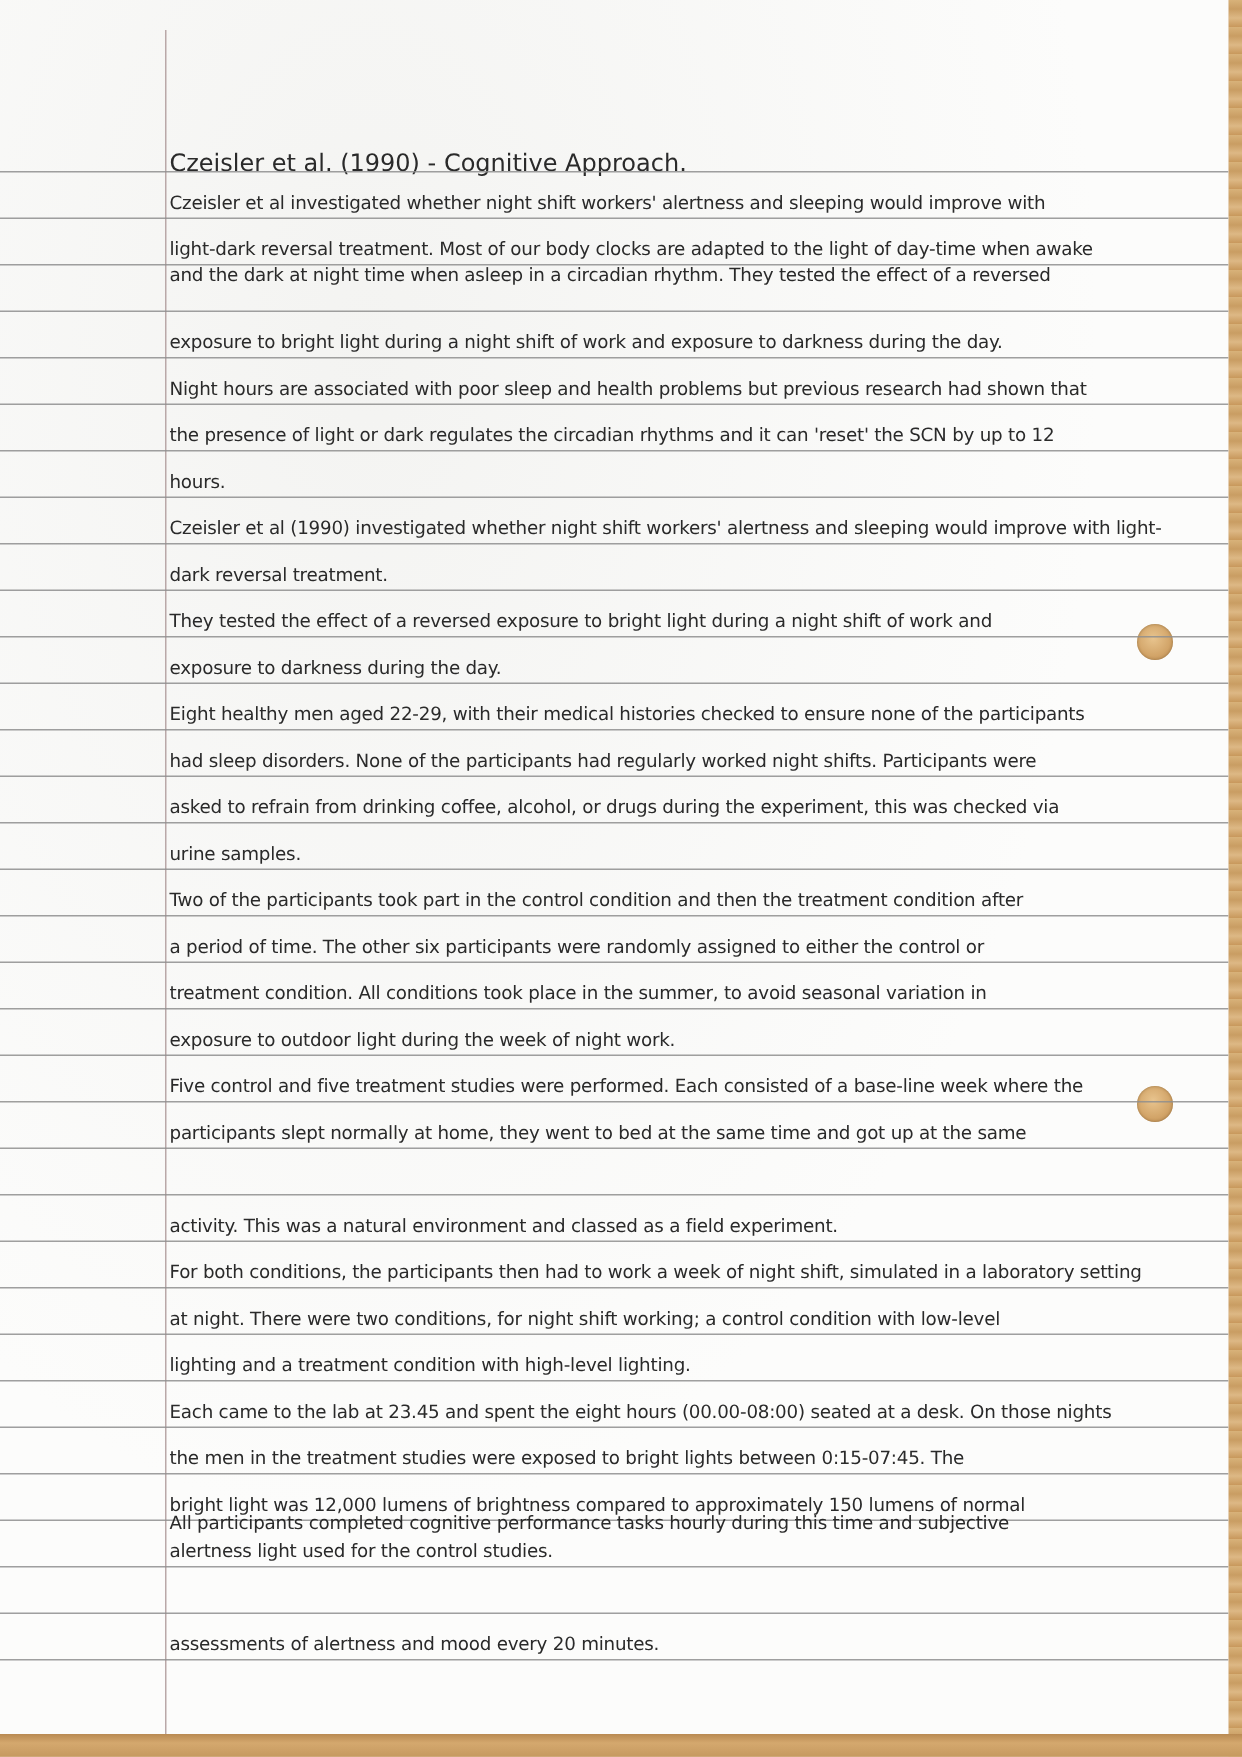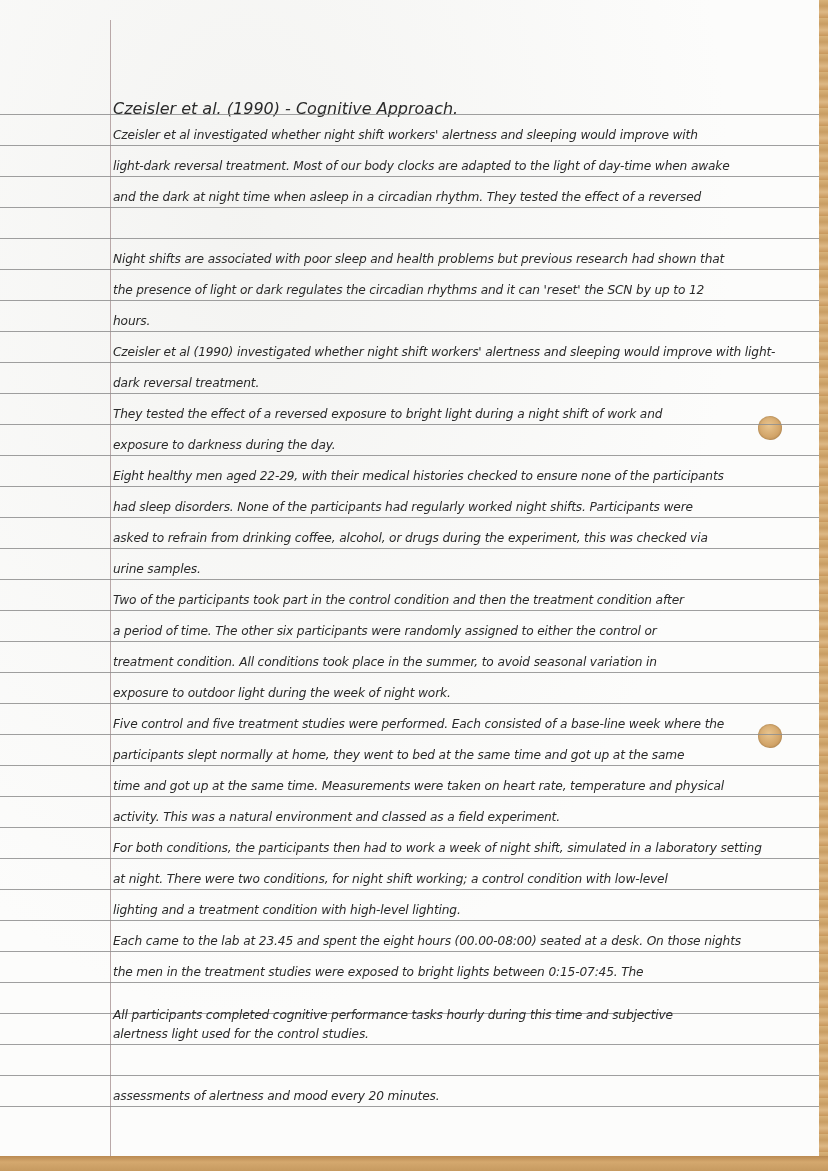--- a/index.html
+++ b/index.html
@@ -25,21 +25,21 @@
       position: absolute; left: 110px; top: 20px; width: 1px; height: 1138px; background: #b9a8a8;
     }
     .hole {
       position: absolute; width: 24px; height: 24px; border-radius: 50%;
       background: radial-gradient(circle at 45% 40%, #e8c48e 0%, #d2a468 60%, #b88850 100%);
       box-shadow: inset 0 0 2px rgba(90,60,20,0.5);
     }
     .line-text {
       position: absolute; left: 113px; height: 24px; white-space: nowrap;
       font-family: "DejaVu Sans", sans-serif; font-size: 12.2px; color: #2a2a2a;
-      font-style: italic; letter-spacing: -0.15px; line-height: 24px;
+      letter-spacing: -0.15px; line-height: 24px;
     }
     .title {
       font-size: 16px; letter-spacing: 0px;
     }
   </style>
 </head>
 <body>
 
 <div class="wood-right"></div>
 <div class="page" id="page">
@@ -77,42 +77,43 @@
     <div class="rule" style="top: 889px;"></div>
     <div class="rule" style="top: 920px;"></div>
     <div class="rule" style="top: 951px;"></div>
     <div class="rule" style="top: 982px;"></div>
     <div class="rule" style="top: 1013px;"></div>
     <div class="rule" style="top: 1044px;"></div>
     <div class="rule" style="top: 1075px;"></div>
     <div class="rule" style="top: 1106px;"></div>
     <div class="line-text" style="top: 123px;">Czeisler et al investigated whether night shift workers' alertness and sleeping would improve with</div>
     <div class="line-text" style="top: 154px;">light-dark reversal treatment. Most of our body clocks are adapted to the light of day-time when awake</div>
-    <div class="line-text" style="top: 185px; text-align: right;">and the dark at night time when asleep in a circadian rhythm. They tested the effect of a reversed</div>
-    <div class="line-text" style="top: 247px;">Night shifts are associated with poor sleep and health problems but previous research had shown that</div>
+    <div class="line-text" style="top: 171px; text-align: right;">and the dark at night time when asleep in a circadian rhythm. They tested the effect of a reversed</div>
+    <div class="line-text" style="top: 216px;">exposure to bright light during a night shift of work and exposure to darkness during the day.</div>
+    <div class="line-text" style="top: 247px;">Night hours are associated with poor sleep and health problems but previous research had shown that</div>
     <div class="line-text" style="top: 278px;">the presence of light or dark regulates the circadian rhythms and it can 'reset' the SCN by up to 12</div>
     <div class="line-text" style="top: 309px; text-align: right;">hours.</div>
     <div class="line-text" style="top: 340px;">Czeisler et al (1990) investigated whether night shift workers' alertness and sleeping would improve with light-</div>
     <div class="line-text" style="top: 371px;">dark reversal treatment.</div>
     <div class="line-text" style="top: 402px;">They tested the effect of a reversed exposure to bright light during a night shift of work and</div>
     <div class="line-text" style="top: 433px;">exposure to darkness during the day.</div>
     <div class="line-text" style="top: 464px;">Eight healthy men aged 22-29, with their medical histories checked to ensure none of the participants</div>
     <div class="line-text" style="top: 495px;">had sleep disorders. None of the participants had regularly worked night shifts. Participants were</div>
     <div class="line-text" style="top: 526px;">asked to refrain from drinking coffee, alcohol, or drugs during the experiment, this was checked via</div>
     <div class="line-text" style="top: 557px;">urine samples.</div>
     <div class="line-text" style="top: 588px;">Two of the participants took part in the control condition and then the treatment condition after</div>
     <div class="line-text" style="top: 619px;">a period of time. The other six participants were randomly assigned to either the control or</div>
     <div class="line-text" style="top: 650px;">treatment condition. All conditions took place in the summer, to avoid seasonal variation in</div>
     <div class="line-text" style="top: 712px;">Five control and five treatment studies were performed. Each consisted of a base-line week where the</div>
     <div class="line-text" style="top: 681px;">exposure to outdoor light during the week of night work.</div>
     <div class="line-text" style="top: 743px;">participants slept normally at home, they went to bed at the same time and got up at the same</div>
-    <div class="line-text" style="top: 774px;">time and got up at the same time. Measurements were taken on heart rate, temperature and physical</div>
     <div class="line-text" style="top: 805px;">activity. This was a natural environment and classed as a field experiment.</div>
     <div class="line-text" style="top: 836px;">For both conditions, the participants then had to work a week of night shift, simulated in a laboratory setting</div>
     <div class="line-text" style="top: 867px;">at night. There were two conditions, for night shift working; a control condition with low-level</div>
     <div class="line-text" style="top: 898px;">lighting and a treatment condition with high-level lighting.</div>
     <div class="line-text" style="top: 929px;">Each came to the lab at 23.45 and spent the eight hours (00.00-08:00) seated at a desk. On those nights</div>
     <div class="line-text" style="top: 960px;">the men in the treatment studies were exposed to bright lights between 0:15-07:45. The</div>
+    <div class="line-text" style="top: 991px;">bright light was 12,000 lumens of brightness compared to approximately 150 lumens of normal</div>
     <div class="line-text" style="top: 1022px;">alertness light used for the control studies.</div>
     <div class="line-text" style="top: 1003px; text-align: center;">All participants completed cognitive performance tasks hourly during this time and subjective</div>
     <div class="line-text" style="top: 1084px;">assessments of alertness and mood every 20 minutes.</div>
   </div>
 <div class="wood-bottom"></div>
 
 </body></html>

